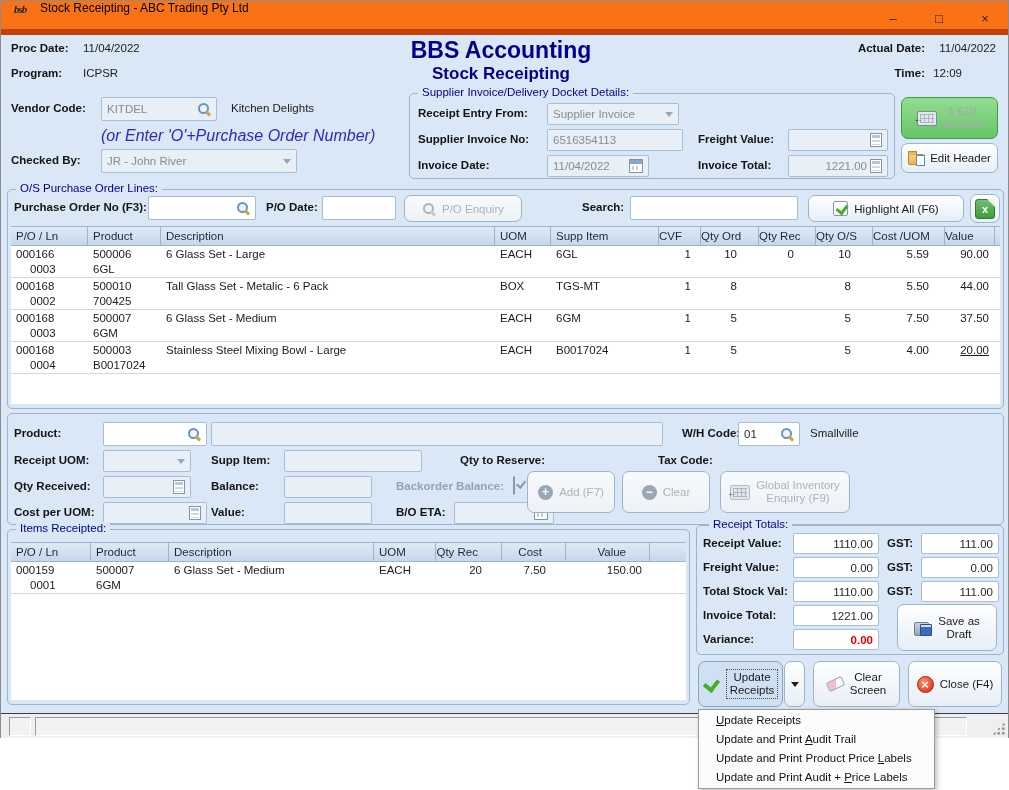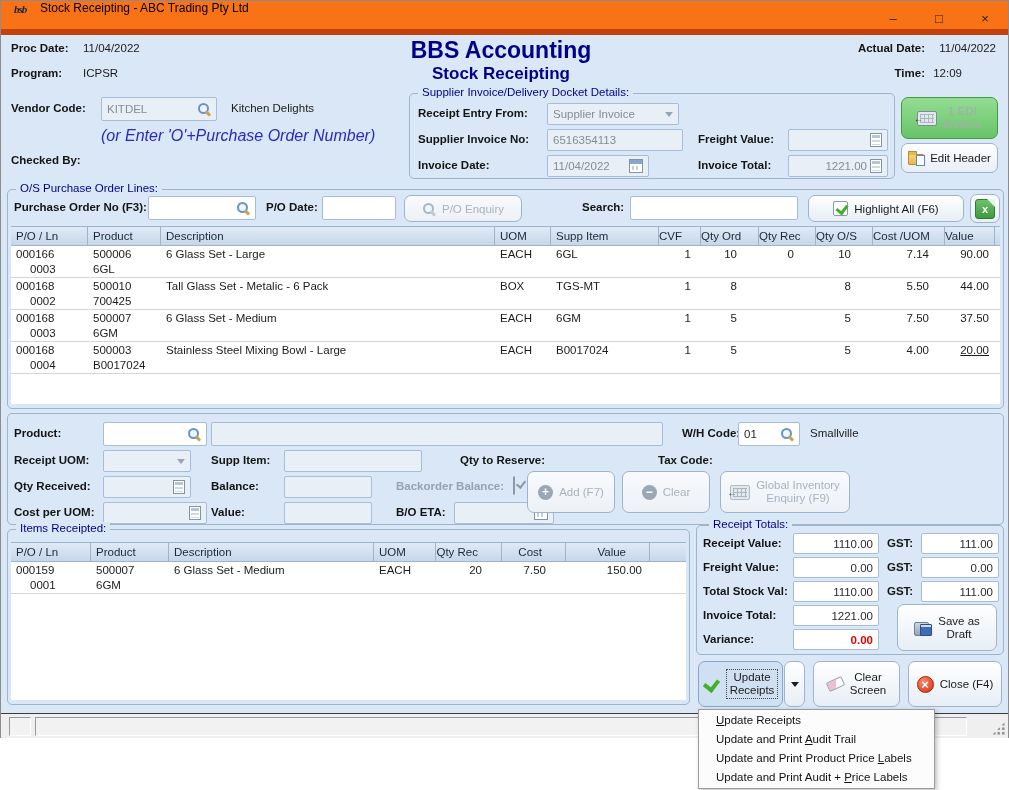--- a/index.html
+++ b/index.html
@@ -119,20 +119,24 @@
   <span class="val" style="right:46px;top:66px">12:09</span>
 
   <span class="lbl" style="left:10px;top:101px">Vendor Code:</span>
   <div class="fld dis" style="left:100px;top:96px;width:116px;height:24px">
     <span class="grow">KITDEL</span>
     <span class="mag"></span>
   </div>
   <span class="val" style="left:230px;top:101px">Kitchen Delights</span>
   <span class="hint" style="left:100px;top:126px">(or Enter 'O'+Purchase Order Number)</span>
   <span class="lbl" style="left:10px;top:153px">Checked By:</span>
+  <div class="fld dis" style="left:100px;top:148px;width:196px;height:24px">
+    <span class="grow">JR - John River</span>
+    <span class="caret"></span>
+  </div>
 
   <div class="grp" style="left:408px;top:92px;width:486px;height:86px">
     <span class="legend">Supplier Invoice/Delivery Docket Details:</span>
     <span class="lbl" style="left:8px;top:13px">Receipt Entry From:</span>
     <div class="fld dis" style="left:137px;top:9px;width:132px;height:22px">
       <span class="grow">Supplier Invoice</span>
       <span class="caret"></span>
     </div>
     <span class="lbl" style="left:8px;top:39px">Supplier Invoice No:</span>
     <div class="fld dis" style="left:137px;top:35px;width:136px;height:22px">
@@ -224,21 +228,21 @@
             <div class="cell num" style="padding-right: 22px;">
               <span class="l1">10</span>
             </div>
             <div class="cell num" style="padding-right: 22px;">
               <span class="l1">0</span>
             </div>
             <div class="cell num" style="padding-right: 22px;">
               <span class="l1">10</span>
             </div>
             <div class="cell num" style="padding-right: 16px;">
-              <span class="l1">7.14</span>
+              <span class="l1">5.59</span>
             </div>
             <div class="cell num" style="padding-right: 6px;">
               <span class="l1">90.00</span>
             </div>
           </div>
           <div class="trow po-cols">
             <div class="cell">
               <span class="l1">000168</span>
               <span class="l2 ind">0002</span>
             </div>

